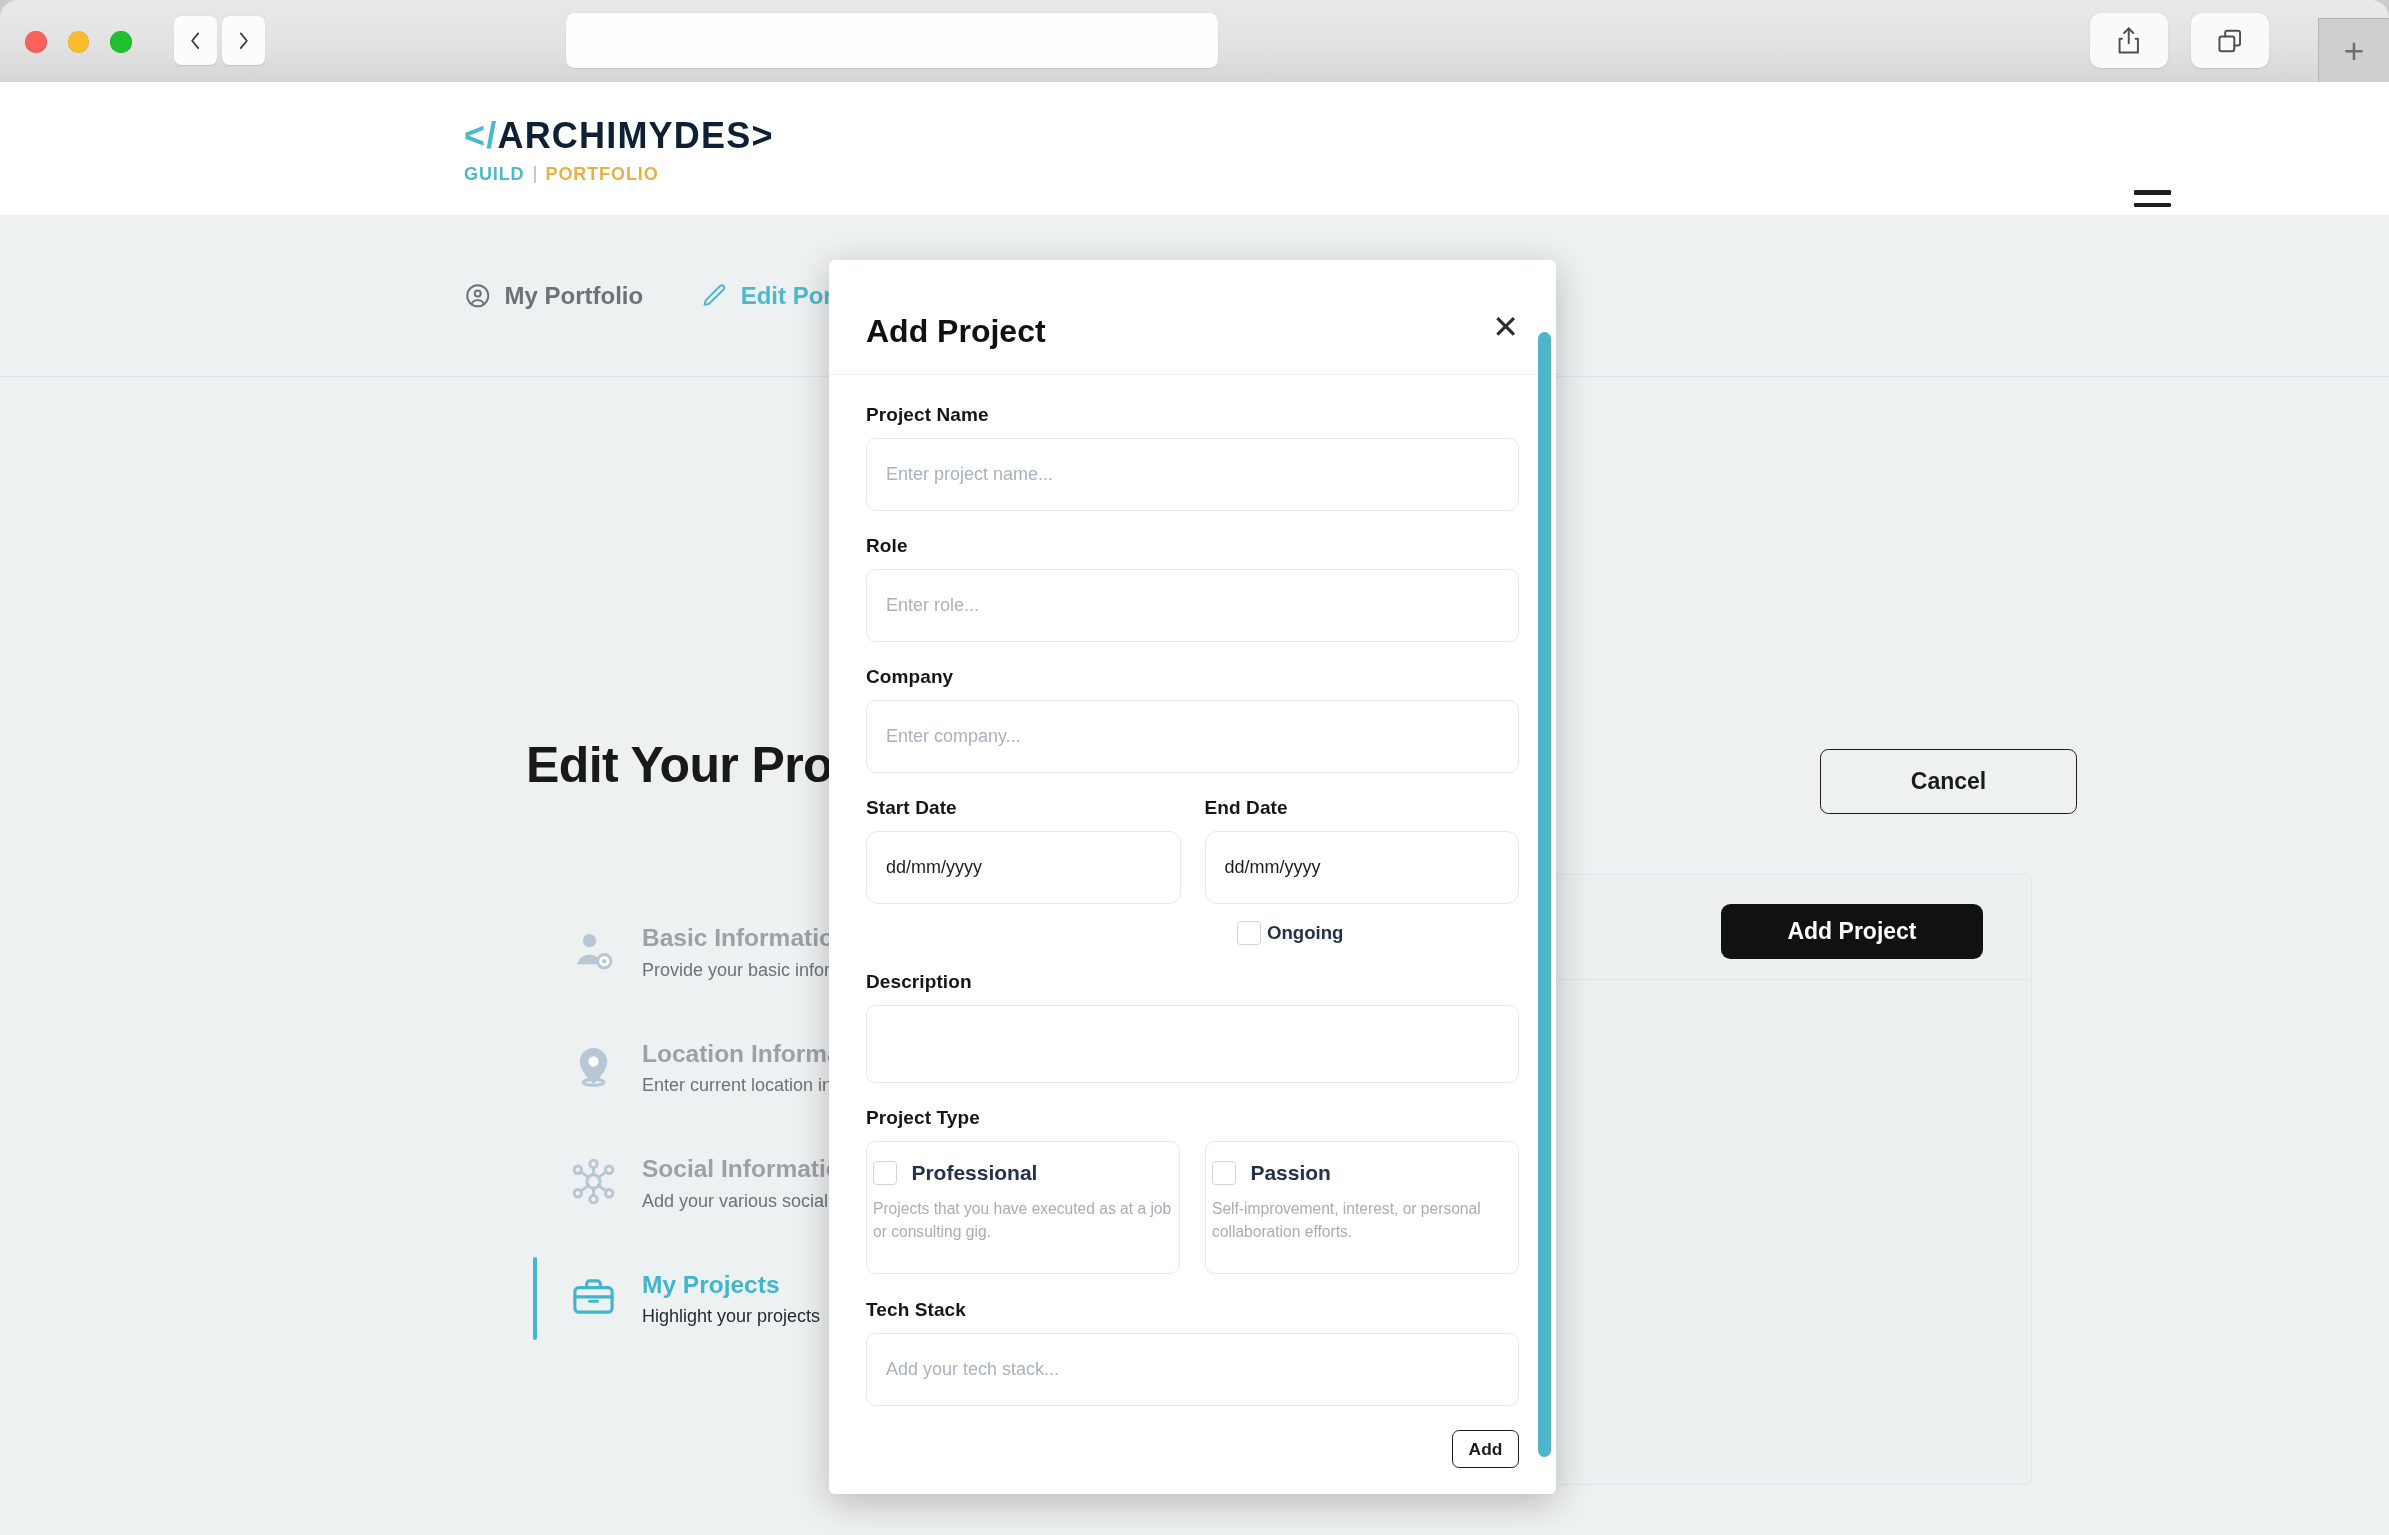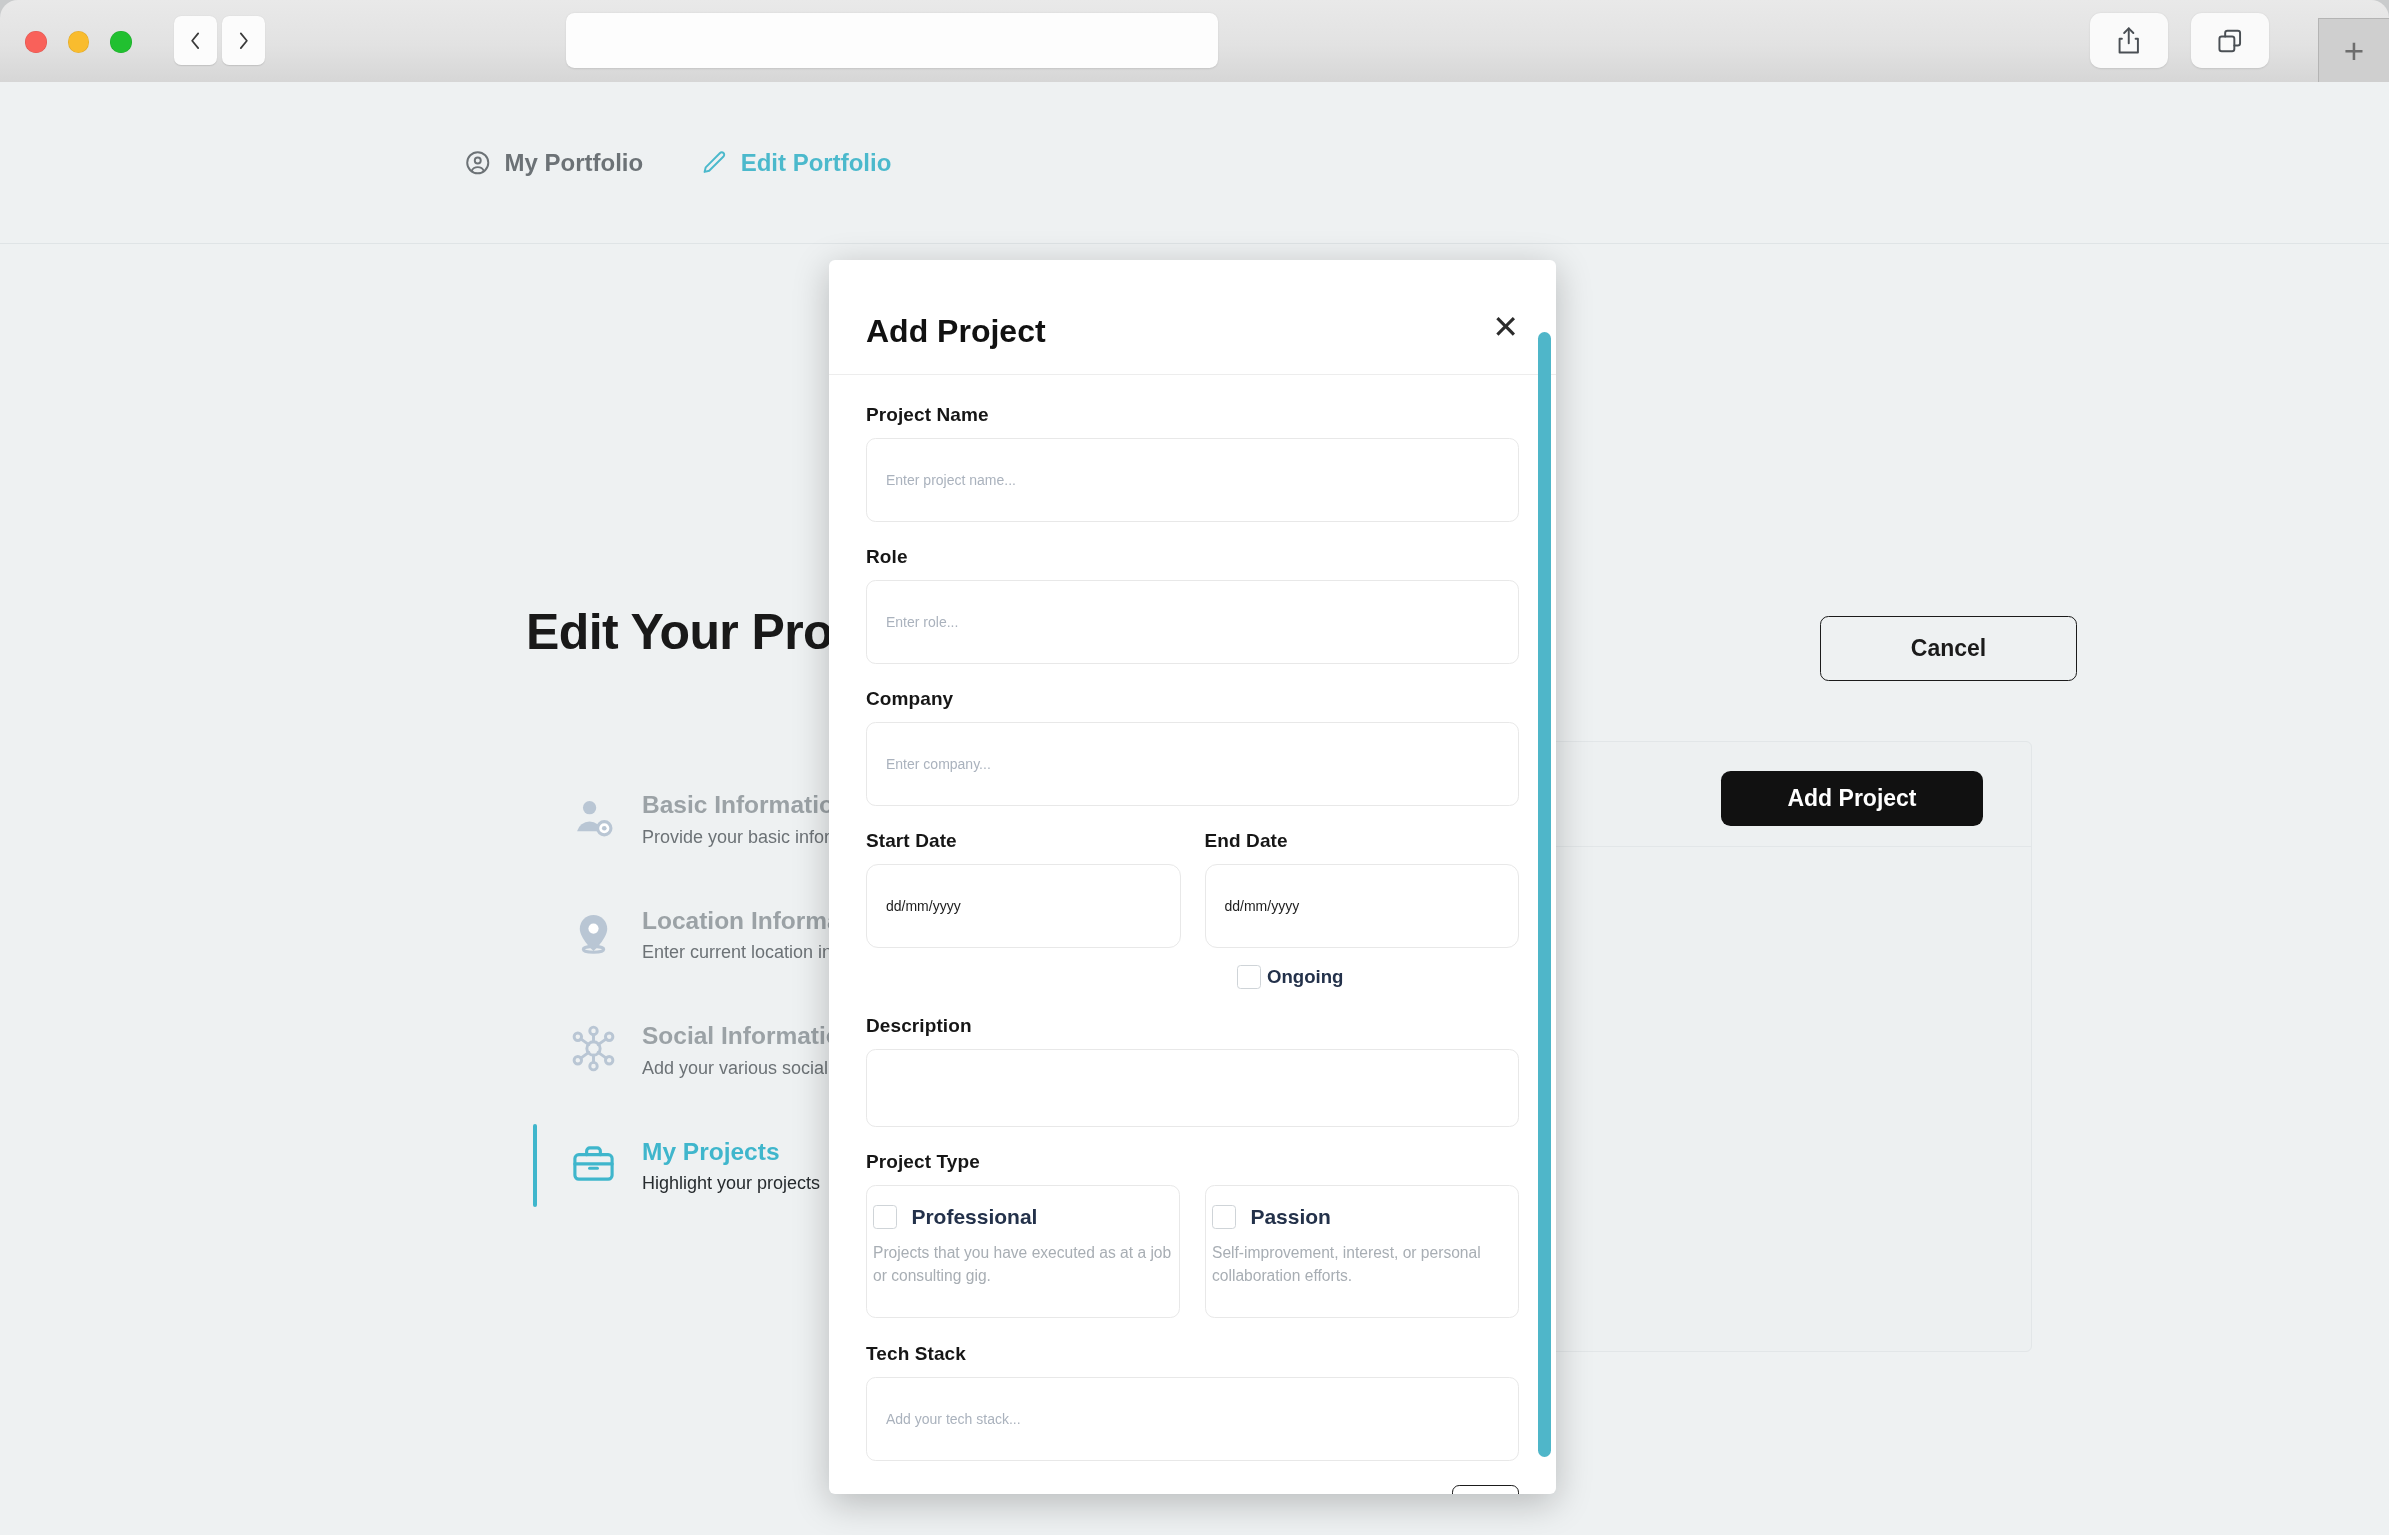--- a/index.html
+++ b/index.html
@@ -195,24 +195,24 @@
     font-size: 32px; font-weight: 300; color: #2b2b2b;
     line-height: 1;
   }
   .modal-body { padding: 29px 37px 0 37px; }
 
   .field-label {
     font-size: 19px; font-weight: 800; color: #161616;
     margin-bottom: 12px; letter-spacing: 0.1px;
   }
   .input {
-    width: 100%; height: 84px;
+    width: 100%; height: 73px;
     border: 1.2px solid #e8e8e8; border-radius: 9.6px;
     background: #fff;
-    font-size: 14px; color: #aab2bd;
+    font-size: 18px; color: #aab2bd;
     display: flex; align-items: center;
     padding: 8px 19px;
     margin-bottom: 24px;
   }
   .input.dark-text { color: #1d1d1d; border-radius: 12px; }
   .textarea {
     width: 100%; height: 78px;
     border: 1.2px solid #e8e8e8; border-radius: 9.6px;
     background: #fff; margin-bottom: 24px;
   }
@@ -308,20 +308,35 @@
         <path d="M8 9 V6 a2 2 0 0 1 2 -2 h9 a2 2 0 0 1 2 2 v9 a2 2 0 0 1 -2 2 h-3"></path>
       </svg>
     </div>
   </div>
 
   <div class="newtab-btn">+</div>
 </div>
 
 <div class="page">
 
+  <div class="site-header">
+    <div class="logo-wrap">
+      <div class="logo-main"><span class="slash">&lt;/</span><span>ARCHIMYDES</span><span>&gt;</span></div>
+      <div class="logo-sub">
+        <span class="logo-guild">GUILD</span>
+        <span class="logo-divider"></span>
+        <span class="logo-portfolio">PORTFOLIO</span>
+      </div>
+    </div>
+    <div class="hamburger">
+      <span></span>
+      <span></span>
+      <span></span>
+    </div>
+  </div>
 
   <div class="tabbar">
     <div class="tab tab-portfolio">
       <svg width="27.5" height="27.5" viewBox="0 0 24 24" fill="none" stroke="#6c7276" stroke-width="1.7">
         <circle cx="12" cy="12" r="9.2"></circle>
           <circle cx="12" cy="10" r="2.6"></circle>
         <path d="M6.6 19.2a6 6 0 0 1 10.8 0"></path>
       </svg>
       <span>My Portfolio</span>
     </div>

